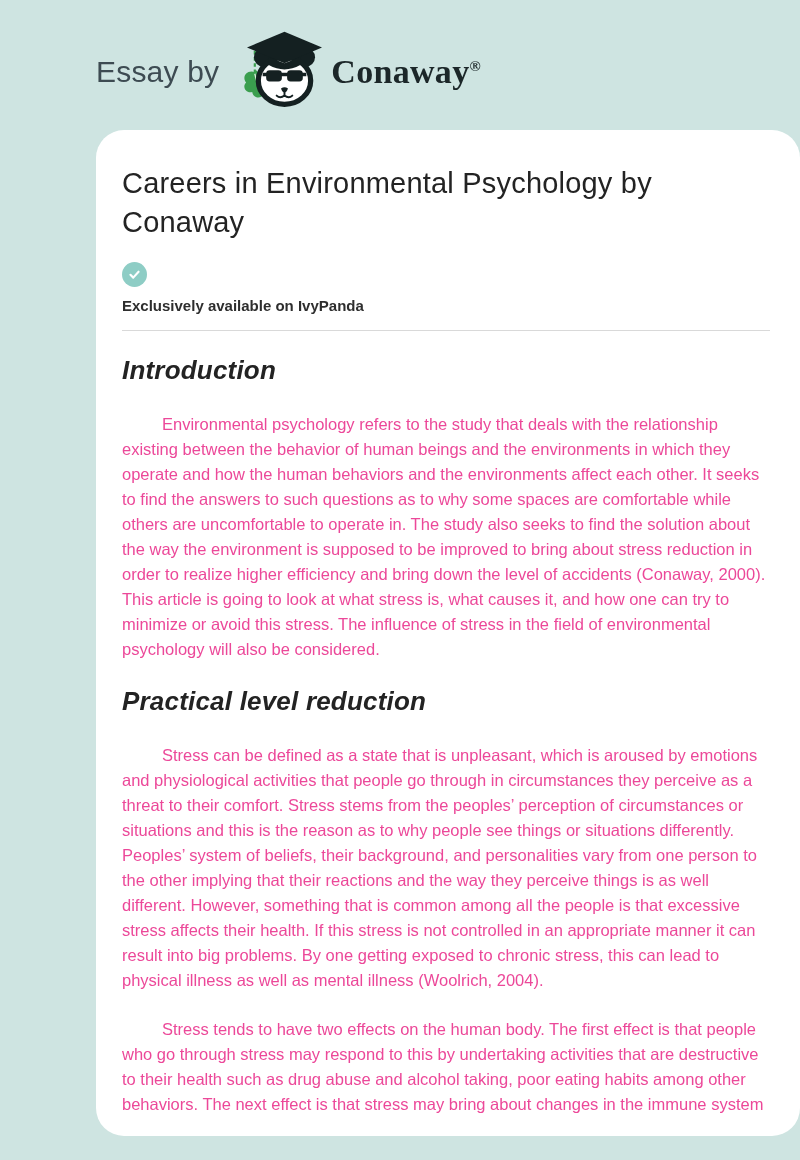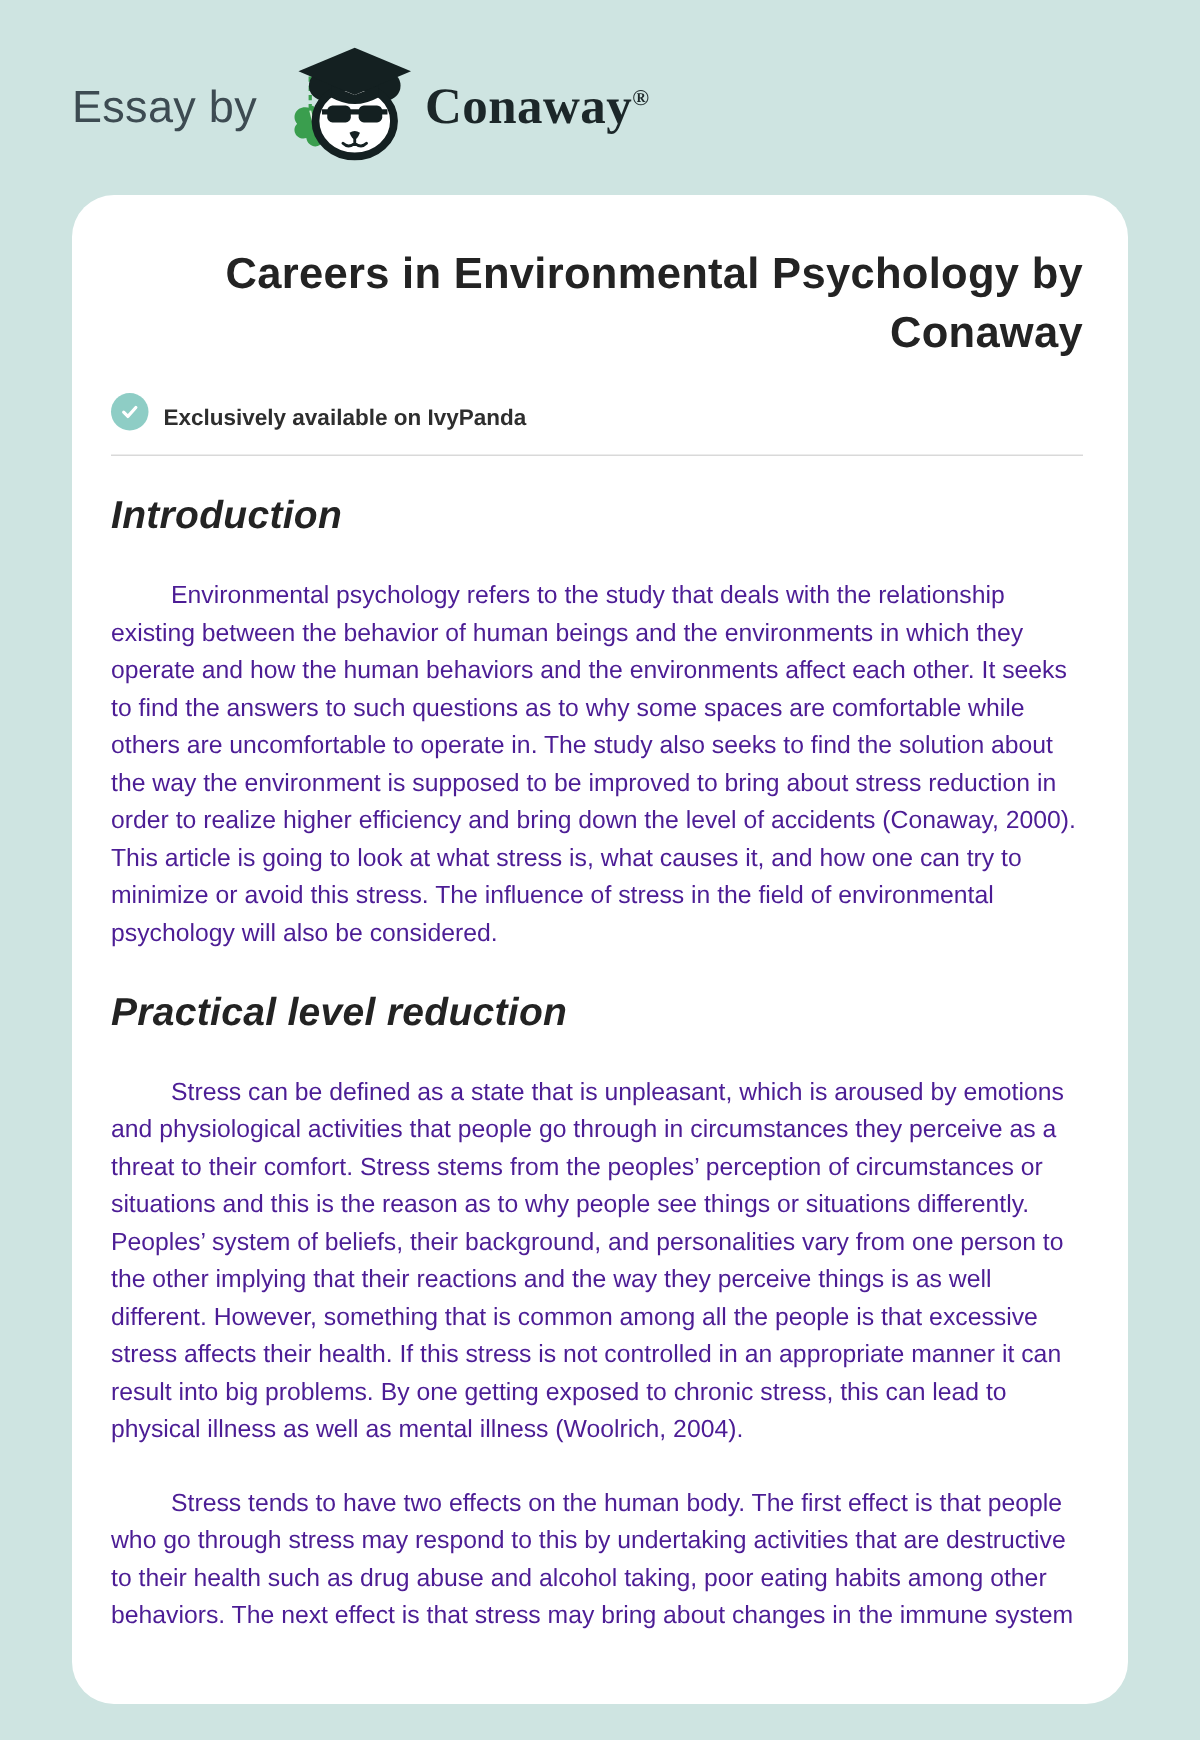--- a/index.html
+++ b/index.html
@@ -2,21 +2,21 @@
 <html><head>
 <meta charset="utf-8">
 <style>
   * { margin: 0; padding: 0; box-sizing: border-box; }
   html, body { width: 800px; height: 1160px; }
   body {
     background: #cee4e1;
     font-family: "Liberation Sans", sans-serif;
     overflow: hidden;
   }
-  .page { width: 800px; height: 1160px; position: relative; }
+  .page { width: 800px; height: 1160px; position: relative; padding-left: 48px; }
 
   
   .site-header {
     display: flex;
     align-items: center;
     padding: 28px 48px 0 48px;
     height: 116px;
   }
   .essay-by {
     font-size: 30px;
@@ -42,30 +42,30 @@
     width: 704px;
     height: 1006px;
     background: #ffffff;
     border-radius: 28px;
     padding: 34px 30px 40px 26px;
     overflow: hidden;
   }
   h1.essay-title {
     font-size: 29px;
     line-height: 39px;
-    font-weight: 700;
+    font-weight: 400;
     color: #232323;
     letter-spacing: 0.2px;
-    text-align: right;
   }
   .badge-row {
     display: flex;
-    align-items: flex-end;
+    align-items: flex-start;
     margin-top: 20px;
     gap: 10px;
+    flex-direction: column;
   }
   .check-circle {
     width: 25px; height: 25px;
     border-radius: 50%;
     background: #8ecdc5;
     display: inline-flex;
     align-items: center;
     justify-content: center;
     flex: 0 0 auto;
   }
@@ -84,21 +84,21 @@
     font-size: 26px;
     font-weight: 700;
     color: #232323;
     margin: 24px 0 26px 0;
     letter-spacing: 0.2px;
     font-style: italic;
   }
   p.essay-paragraph {
     font-size: 16.5px;
     line-height: 25px;
-    color: #4c1d95;
+    color: #ec4899;
     text-indent: 40px;
     margin: 0 0 24px 0;
   }
 </style>
 </head>
 <body>
 
 <div class="page">
 
   <header class="site-header">

